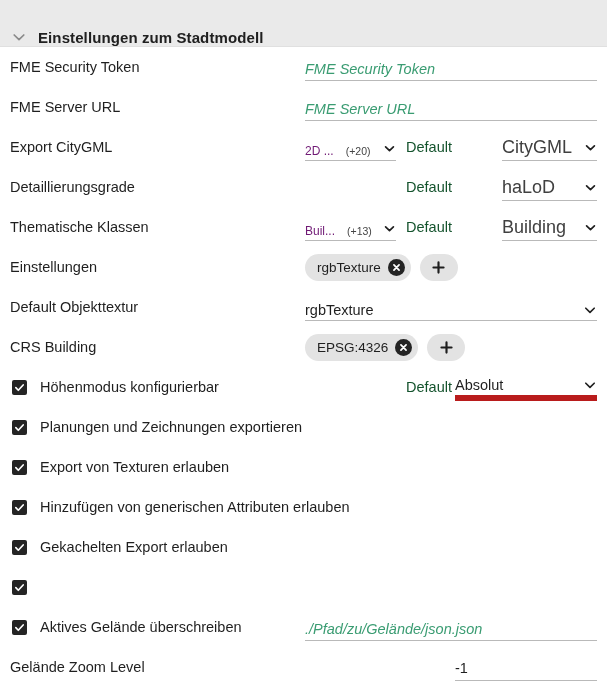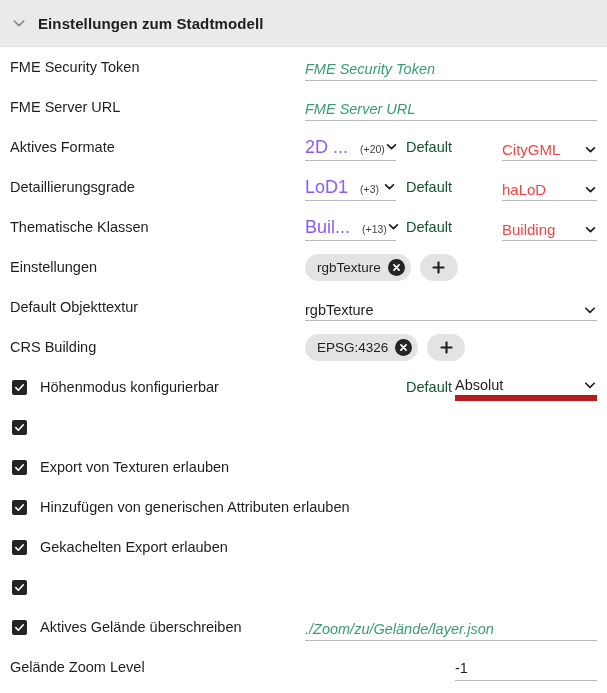--- a/index.html
+++ b/index.html
@@ -19,21 +19,21 @@
     width: 607px;
     height: 693px;
     position: relative;
   }
 
   
   .section-header {
     height: 47px;
     background: #eaeaea;
     display: flex;
-    align-items: center;
+    align-items: flex-end;
     padding-left: 10px;
     box-sizing: border-box;
     border-bottom: 1px solid #e0e0e0;
   }
   .section-header .chev {
     width: 18px;
     height: 18px;
     margin-right: 10px;
     display: inline-flex;
     align-items: center;
@@ -104,22 +104,22 @@
   .w-wide { width: 292px; }
 
   
   .sel-sm {
     width: 91px;
     display: flex;
     align-items: baseline;
     padding-bottom: 2px;
   }
   .sel-sm .sel-main {
-    font-size: 18px;
-    color: #8b5cf6;
+    font-size: 12px;
+    color: #701a75;
     white-space: nowrap;
     margin-top: 33px;
   }
   .sel-sm .sel-extra {
     font-size: 10.5px;
     color: #444;
     margin-left: 12px;
     white-space: nowrap;
   }
   .sel-sm .caret { margin-left: auto; }
@@ -129,22 +129,22 @@
     position: absolute;
     left: 502px;
     bottom: 6px;
     width: 95px;
     display: flex;
     align-items: center;
     padding-bottom: 2px;
     border-bottom: 1px solid #b9b9b9;
   }
   .sel-3 .sel-main {
-    font-size: 15px;
-    color: #ef4444;
+    font-size: 18px;
+    color: #404040;
     white-space: nowrap;
   }
   .sel-3 .caret { margin-left: auto; }
 
   
   .sel-wide2 {
     position: absolute;
     left: 455px;
     bottom: 6px;
     width: 142px;
@@ -269,21 +269,21 @@
     </div>
 
     <div class="row">
       <span class="label">FME Server URL</span>
       <div class="field field-underline w-wide">
         <span class="placeholder">FME Server URL</span>
       </div>
     </div>
 
     <div class="row">
-      <span class="label">Aktives Formate</span>
+      <span class="label">Export CityGML</span>
       <div class="field field-underline sel-sm">
         <span class="sel-main">2D ...</span>
         <span class="sel-extra">(+20)</span>
         <span class="caret">
           <svg width="13" height="13" viewBox="0 0 16 16">
               <path d="M3.2 6 L8 10.6 L12.8 6" fill="none" stroke="#1f1f1f" stroke-width="2.1" stroke-linecap="round" stroke-linejoin="round"></path>
             </svg>
         </span>
       </div>
       <span class="static-col">Default</span>
@@ -292,29 +292,20 @@
         <span class="caret">
           <svg width="13" height="13" viewBox="0 0 16 16">
               <path d="M3.2 6 L8 10.6 L12.8 6" fill="none" stroke="#1f1f1f" stroke-width="2.1" stroke-linecap="round" stroke-linejoin="round"></path>
             </svg>
         </span>
       </div>
     </div>
 
     <div class="row">
       <span class="label">Detaillierungsgrade</span>
-      <div class="field field-underline sel-sm">
-        <span class="sel-main">LoD1</span>
-        <span class="sel-extra">(+3)</span>
-        <span class="caret">
-          <svg width="13" height="13" viewBox="0 0 16 16">
-              <path d="M3.2 6 L8 10.6 L12.8 6" fill="none" stroke="#1f1f1f" stroke-width="2.1" stroke-linecap="round" stroke-linejoin="round"></path>
-            </svg>
-        </span>
-      </div>
       <span class="static-col">Default</span>
       <div class="sel-3">
         <span class="sel-main">haLoD</span>
         <span class="caret">
           <svg width="13" height="13" viewBox="0 0 16 16">
               <path d="M3.2 6 L8 10.6 L12.8 6" fill="none" stroke="#1f1f1f" stroke-width="2.1" stroke-linecap="round" stroke-linejoin="round"></path>
             </svg>
         </span>
       </div>
     </div>
@@ -408,20 +399,21 @@
         </span>
       </div>
     </div>
 
     <div class="row">
       <span class="cb">
         <svg width="11" height="11" viewBox="0 0 12 12">
             <path d="M2 6.2 L4.7 9 L10 3.2" fill="none" stroke="#ffffff" stroke-width="1.8" stroke-linecap="round" stroke-linejoin="round"></path>
           </svg>
       </span>
+      <span class="label cb-label">Planungen und Zeichnungen exportieren</span>
     </div>
 
     <div class="row">
       <span class="cb">
         <svg width="11" height="11" viewBox="0 0 12 12">
             <path d="M2 6.2 L4.7 9 L10 3.2" fill="none" stroke="#ffffff" stroke-width="1.8" stroke-linecap="round" stroke-linejoin="round"></path>
           </svg>
       </span>
       <span class="label cb-label">Export von Texturen erlauben</span>
     </div>
@@ -453,21 +445,21 @@
     </div>
 
     <div class="row">
       <span class="cb">
         <svg width="11" height="11" viewBox="0 0 12 12">
             <path d="M2 6.2 L4.7 9 L10 3.2" fill="none" stroke="#ffffff" stroke-width="1.8" stroke-linecap="round" stroke-linejoin="round"></path>
           </svg>
       </span>
       <span class="label cb-label">Aktives Gelände überschreiben</span>
       <div class="field field-underline w-wide">
-        <span class="placeholder">./Zoom/zu/Gelände/layer.json</span>
+        <span class="placeholder">./Pfad/zu/Gelände/json.json</span>
       </div>
     </div>
 
     <div class="row">
       <span class="label">Gelände Zoom Level</span>
       <div class="num-val">
         <span>-1</span>
       </div>
     </div>
 

